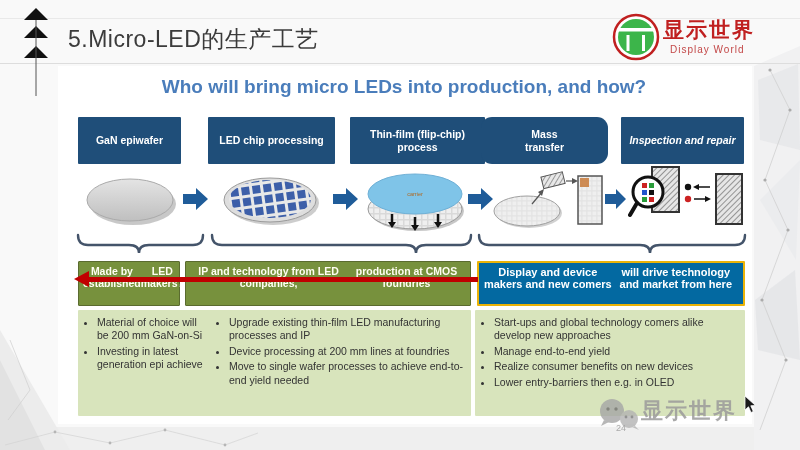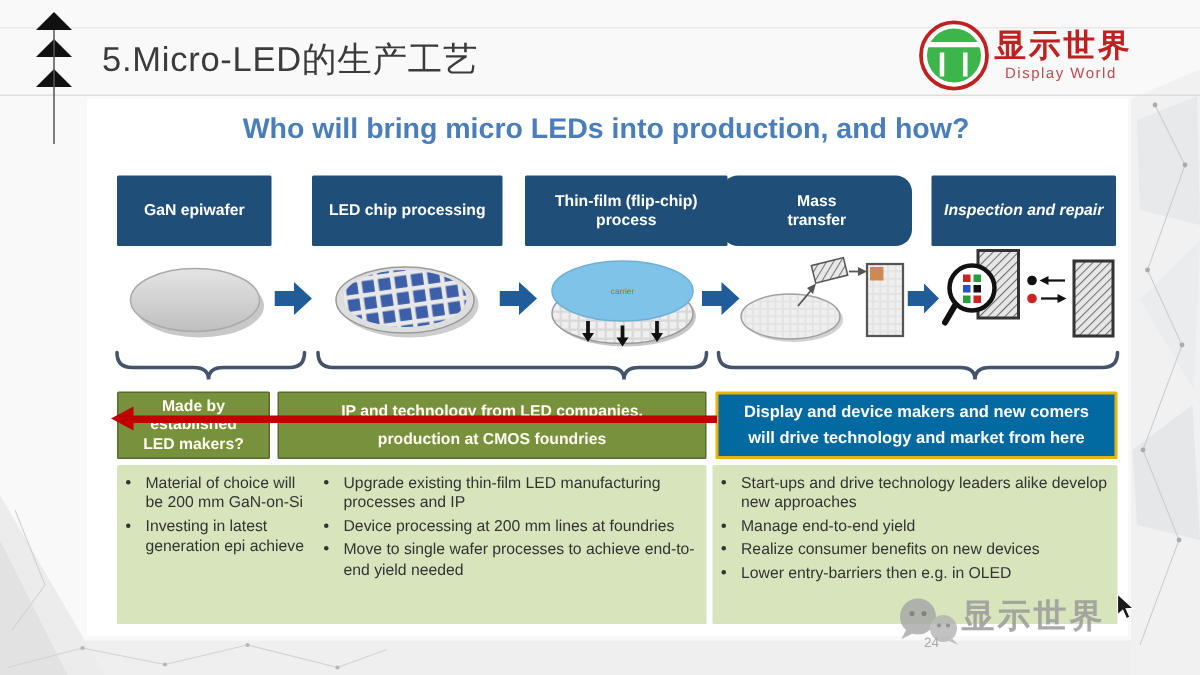--- a/index.html
+++ b/index.html
@@ -19,21 +19,21 @@
 
   
   .heading{left:72px;top:76px;width:664px;text-align:center;font-size:19px;font-weight:bold;color:#4a7dbb;}
 
   
   .stagebox{top:117px;height:47px;background:#1f4e79;color:#fff;font-weight:bold;font-size:10.5px;
     display:flex;align-items:center;justify-content:center;text-align:center;line-height:1.2;border-radius:1px;box-sizing:border-box;padding:2px 4px;}
   .stagebox .narrow{max-width:64px;display:inline-block;}
 
   
-  .banner{top:261px;height:45px;display:flex;flex-direction:column;justify-content:space-around;
+  .banner{top:261px;height:45px;display:flex;flex-direction:row;justify-content:space-around;
     text-align:center;font-weight:bold;font-size:10.5px;box-sizing:border-box;padding:3px 4px;border-radius:1px;}
   .banner.green{background:#77913d;border:1.5px solid #5a6b2f;color:#fffdf2;}
   .banner.red{background:#0369a1;border:2px solid #eab308;color:#ffffff;font-size:11px;}
 
   
   .red-arrow-line{left:88px;top:277px;width:390px;height:5px;background:#c00000;z-index:5;}
   .red-arrow-head{left:74px;top:271px;width:0;height:0;border-top:8px solid transparent;border-bottom:8px solid transparent;border-right:15px solid #c00000;z-index:5;}
 
   
   .panel{top:310px;height:106px;background:#d8e4bc;box-sizing:border-box;padding:6px 6px 4px 6px;border-radius:1px;}
@@ -266,21 +266,21 @@
   </div>
   <div class="abs panel" style="left:210px;width:261px;">
     <ul>
       <li>Upgrade existing thin-film LED manufacturing processes and IP</li>
       <li>Device processing at 200 mm lines at foundries</li>
       <li>Move to single wafer processes to achieve end-to-end yield needed</li>
     </ul>
   </div>
   <div class="abs panel" style="left:475px;width:270px;">
     <ul>
-      <li>Start-ups and drive technology leaders alike develop new approaches</li>
+      <li>Start-ups and global technology comers alike develop new approaches</li>
       <li>Manage end-to-end yield</li>
       <li>Realize consumer benefits on new devices</li>
       <li>Lower entry-barriers then e.g. in OLED</li>
     </ul>
   </div>
 
   <svg class="abs" style="left:596px;top:398px;z-index:6;" width="46" height="34" viewBox="0 0 46 34" opacity="0.8">
     <circle cx="16" cy="13" r="12" fill="#a6a6a6"></circle>
     <polygon points="8,22 5,28 13,24" fill="#a6a6a6"></polygon>
     <circle cx="12" cy="11" r="1.7" fill="#6e6e6e"></circle>

